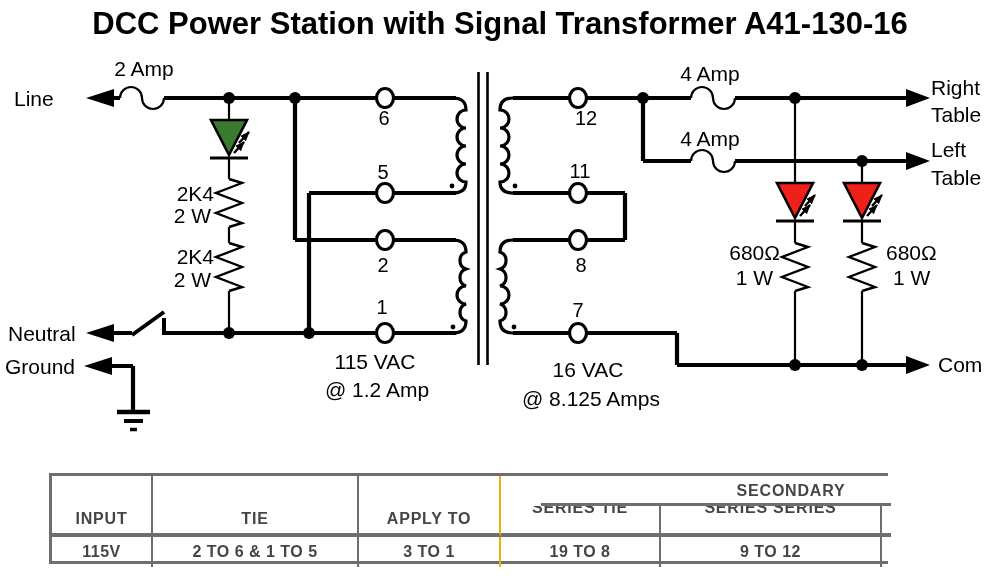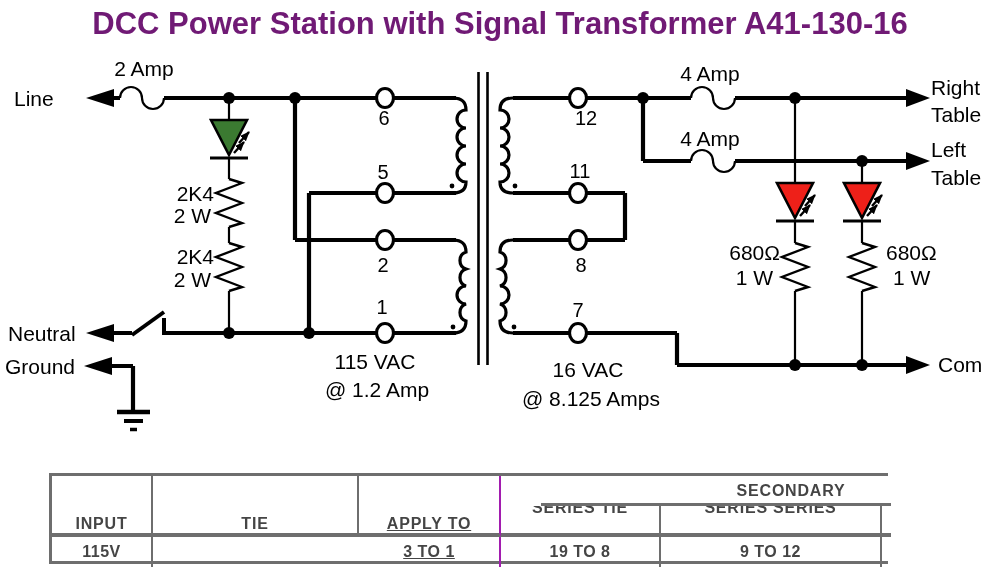--- a/index.html
+++ b/index.html
@@ -1,35 +1,35 @@
 <!DOCTYPE html>
 <html><head>
 <meta charset="utf-8">
 <style>
   html,body{margin:0;padding:0;background:#ffffff;}
   .page{position:relative;width:1000px;height:582px;background:#fff;overflow:hidden;
         font-family:"Liberation Sans",sans-serif;}
   .title{position:absolute;top:6px;left:0;width:1000px;text-align:center;
-         font-size:31px;font-weight:bold;color:#701a75;letter-spacing:0px;}
+         font-size:31px;font-weight:bold;color:#000000;letter-spacing:0px;}
   svg.circuit{position:absolute;top:0;left:0;}
   svg.circuit text{font-family:"Liberation Sans",sans-serif;font-size:21px;fill:#000;}
   svg.circuit text.tnum{font-size:20px;}
 
   
   .ctable{position:absolute;left:49px;top:473px;width:839px;height:91px;
           display:grid;box-sizing:border-box;
           grid-template-columns:101px 206px 142px 160px 221px 9px;
           grid-template-rows:30px 31px 30px;
           border-top:3px solid #6e6e6e;border-left:3px solid #6e6e6e;border-bottom:3px solid #6e6e6e;
           color:#454545;font-weight:bold;font-size:16px;letter-spacing:0.8px;}
   .ctable .cell{box-sizing:border-box;display:flex;justify-content:center;overflow:hidden;white-space:nowrap;}
-  .hbig{grid-row:1/3;align-items:flex-end;border-bottom:4px solid #6e6e6e;}
+  .hbig{grid-row:1/3;align-items:flex-end;padding-bottom:5px;border-bottom:4px solid #6e6e6e;}
   .c1{grid-column:1;border-right:2px solid #6e6e6e;}
   .c2{grid-column:2;border-right:2px solid #6e6e6e;}
-  .c3{grid-column:3;border-right:2px solid #a21caf;text-decoration:underline;}
+  .c3{grid-column:3;border-right:2px solid #eab308;}
   .sec{grid-column:4/7;grid-row:1;align-items:flex-end;padding-bottom:3px;padding-left:150px;
        border-bottom:3px solid #6e6e6e;margin-left:40px;}
   .sub{grid-row:2;align-items:flex-end;padding-bottom:16px;border-bottom:4px solid #6e6e6e;}
   .c4{grid-column:4;border-right:2px solid #6e6e6e;}
   .c5{grid-column:5;border-right:2px solid #6e6e6e;}
   .c6{grid-column:6;}
   .drow{grid-row:3;align-items:center;letter-spacing:0.5px;}
 </style>
 </head>
 <body>
@@ -177,19 +177,20 @@
 
   <div class="ctable">
     <div class="cell hbig c1">INPUT</div>
     <div class="cell hbig c2">TIE</div>
     <div class="cell hbig c3">APPLY TO</div>
     <div class="cell sec">SECONDARY</div>
     <div class="cell sub c4">SERIES TIE</div>
     <div class="cell sub c5">SERIES SERIES</div>
     <div class="cell sub c6"></div>
     <div class="cell drow c1">115V</div>
+    <div class="cell drow c2">2 TO 6 &amp; 1 TO 5</div>
     <div class="cell drow c3">3 TO 1</div>
     <div class="cell drow c4">19 TO 8</div>
     <div class="cell drow c5">9 TO 12</div>
     <div class="cell drow c6"></div>
   </div>
 
 </div>
 
 </body></html>

